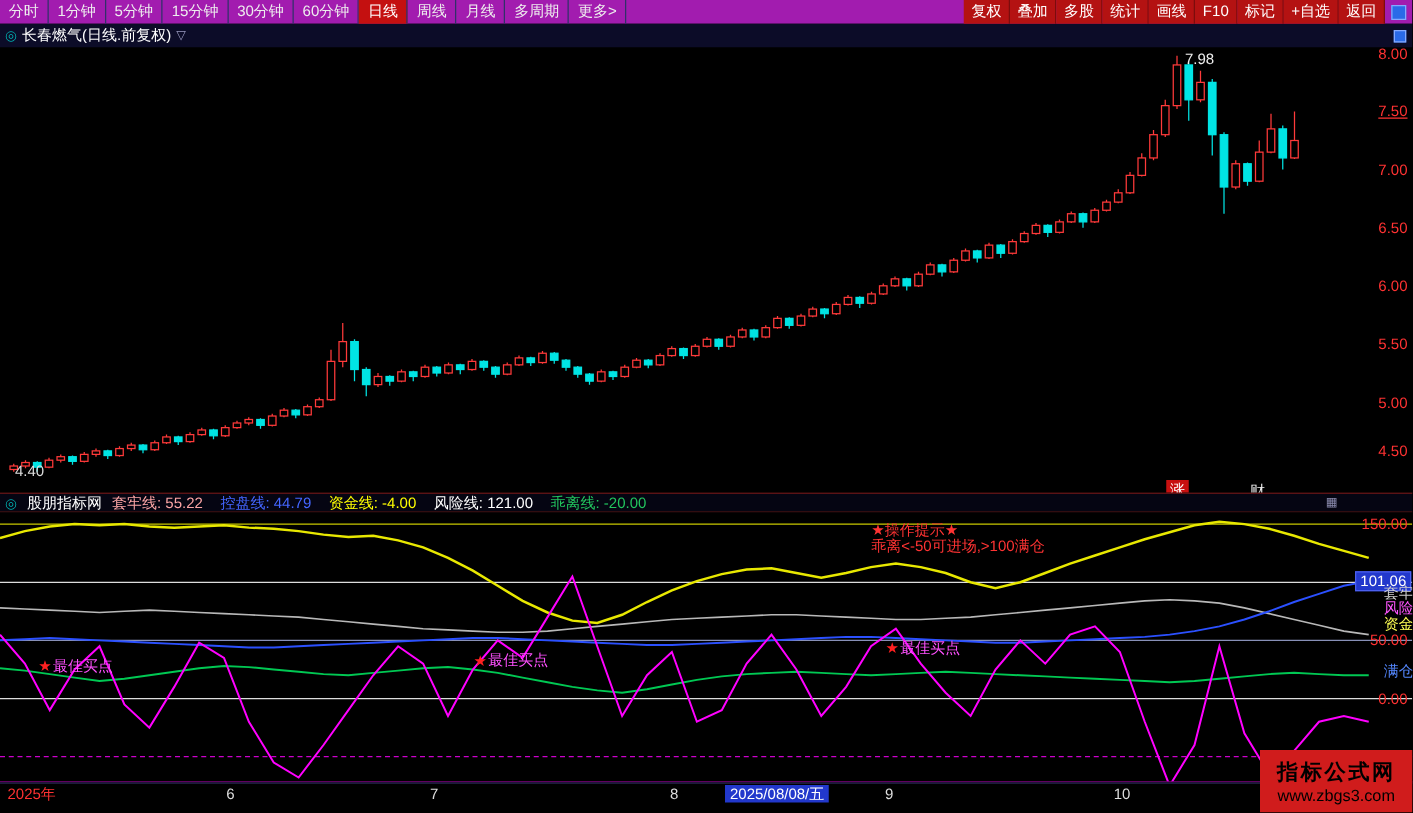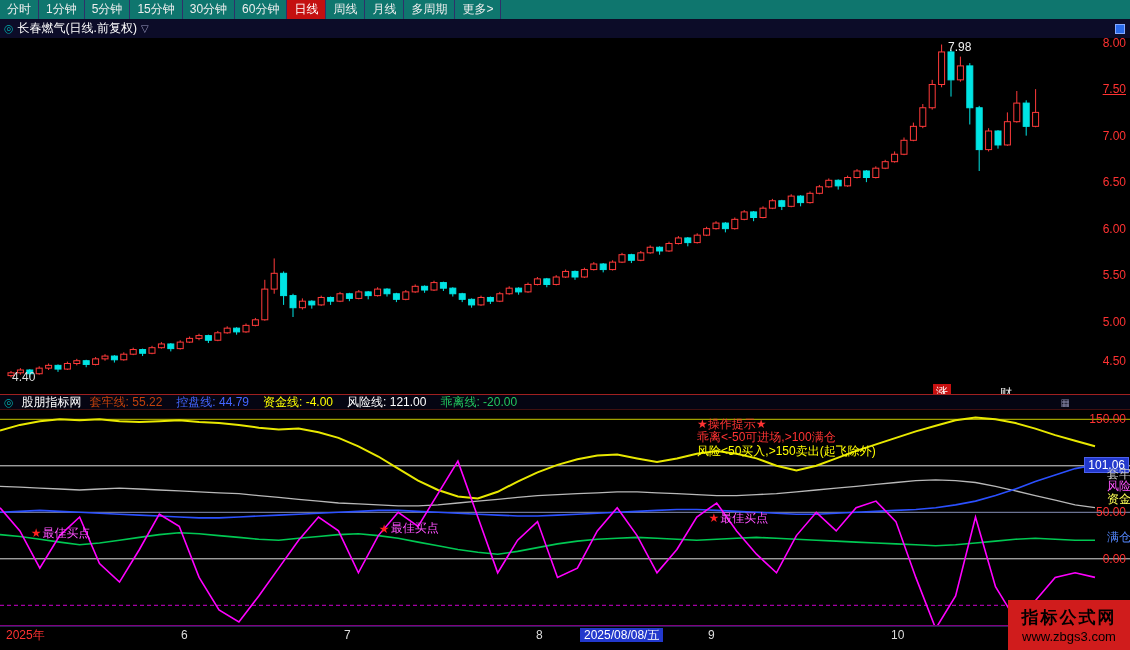--- a/index.html
+++ b/index.html
@@ -1,20 +1,20 @@
 <!DOCTYPE html>
 <html><head>
 <meta charset="utf-8">
 <style>
   * { box-sizing: border-box; margin: 0; padding: 0; }
   html,body { width:1130px; height:650px; overflow:hidden; background:#000;
     font-family:"Liberation Sans","DejaVu Sans",sans-serif; position:relative; }
 
   
-  .menubar { height:19px; background:#0f766e; display:flex; justify-content:space-between;
+  .menubar { height:19px; background:#a21caf; display:flex; justify-content:space-between;
     align-items:stretch; font-size:12px; color:#eee; }
   .menu-left { display:flex; }
   .menu-item { padding:0 7px; line-height:19px; border-right:1px solid #30306a; cursor:default; white-space:nowrap; }
   .menu-item.active { background:#c41010; color:#fff; }
   .menu-right { display:flex; align-items:center; }
   .chip { padding:0 6px; line-height:19px; background:#b41212; border-right:1px solid #7c0c0c; color:#fff; white-space:nowrap; }
   .win-icon { width:12px; height:12px; background:#2a6ae8; border:1px solid #86aaff; margin:0 5px; display:inline-block; }
 
   
   .symbolbar { height:19px; background:#0c0c28; display:flex; align-items:center; gap:4px;
@@ -75,20 +75,34 @@
       <div class="menu-item">5分钟</div>
       <div class="menu-item">15分钟</div>
       <div class="menu-item">30分钟</div>
       <div class="menu-item">60分钟</div>
       <div class="menu-item active">日线</div>
       <div class="menu-item">周线</div>
       <div class="menu-item">月线</div>
       <div class="menu-item">多周期</div>
       <div class="menu-item">更多&gt;</div>
     </div>
+  <div class="menu-right">
+    <div style="display:flex" id="menu-right-chips">
+        <div class="chip">复权</div>
+        <div class="chip">叠加</div>
+        <div class="chip">多股</div>
+        <div class="chip">统计</div>
+        <div class="chip">画线</div>
+        <div class="chip">F10</div>
+        <div class="chip">标记</div>
+        <div class="chip">+自选</div>
+        <div class="chip">返回</div>
+      </div>
+    <span class="win-icon"></span>
+  </div>
 </div>
 
 <div class="symbolbar">
   <span class="sym-icon">◎</span>
   <span>长春燃气(日线.前复权)</span>
   <span class="sym-caret">▽</span>
   <span class="sym-right win-icon" style="width:10px;height:10px"></span>
 </div>
 
 <div class="main-chart">
@@ -328,21 +342,21 @@
   <span class="low-label">4.40</span>
   <span class="badge-zhang">涨</span>
   <span class="badge-cai">财</span>
 </div>
 
 <div class="indicator-section">
   <div class="indicator-header">
     <span class="ih-icon">◎</span>
     <span>股朋指标网</span>
     <span id="indicator-values" style="display:flex;gap:14px">
-        <span class="ih-val" style="color: #c2410c;">套牢线: 55.22</span>
+        <span class="ih-val" style="color: #fca5a5;">套牢线: 55.22</span>
         <span class="ih-val" style="color: rgb(68, 102, 255);">控盘线: 44.79</span>
         <span class="ih-val" style="color: rgb(255, 255, 0);">资金线: -4.00</span>
         <span class="ih-val" style="color: rgb(255, 255, 255);">风险线: 121.00</span>
         <span class="ih-val" style="color: #22c55e;">乖离线: -20.00</span>
       </span>
     <span class="ih-tools">▦</span>
   </div>
   <div class="indicator-panel" id="indicator-panel">
     <svg id="ind-svg" width="1130" height="216">
         <line x1="0" x2="1130" y1="9.3" y2="9.3" stroke="#c8c800"></line>
@@ -359,21 +373,20 @@
     <span class="ind-highlight">101.06</span>
   <span class="ind-axis" style="top: 2.3px;">150.00</span>
       <span class="ind-axis" style="top: 95.3px;">50.00</span>
       <span class="ind-axis" style="top: 141.8px;">0.00</span>
       <span class="ind-rlabel" style="top: 56.24px; color: rgb(204, 204, 204); text-align: right;">套牢</span>
       <span class="ind-rlabel" style="top: 68.33px; color: rgb(255, 85, 255);">风险</span>
       <span class="ind-rlabel" style="top: 81.35px; color: rgb(255, 255, 85);">资金</span>
       <span class="ind-rlabel" style="top: 118.55px; color: rgb(85, 136, 255);">满仓</span>
       <div class="ind-note" style="left: 697px; top: 6px; color: rgb(255, 51, 51);">★操作提示★</div>
       <div class="ind-note" style="left: 697px; top: 19px; color: rgb(255, 51, 51);">乖离&lt;-50可进场,&gt;100满仓</div>
-      <div class="ind-note" style="left: 697px; top: 33px; color: rgb(255, 255, 0);">风险&lt;50买入,&gt;150卖出(起飞除外)</div>
       <div class="buy-point" style="left: 30.66px; top: 114.76px;">
         <span class="buy-star">★</span>
         <span class="buy-text">最佳买点</span>
       </div>
       <div class="buy-point" style="left: 378.87px; top: 110.11px;">
         <span class="buy-star">★</span>
         <span class="buy-text">最佳买点</span>
       </div>
       <div class="buy-point" style="left: 708.465px; top: 99.88px;">
         <span class="buy-star">★</span>

